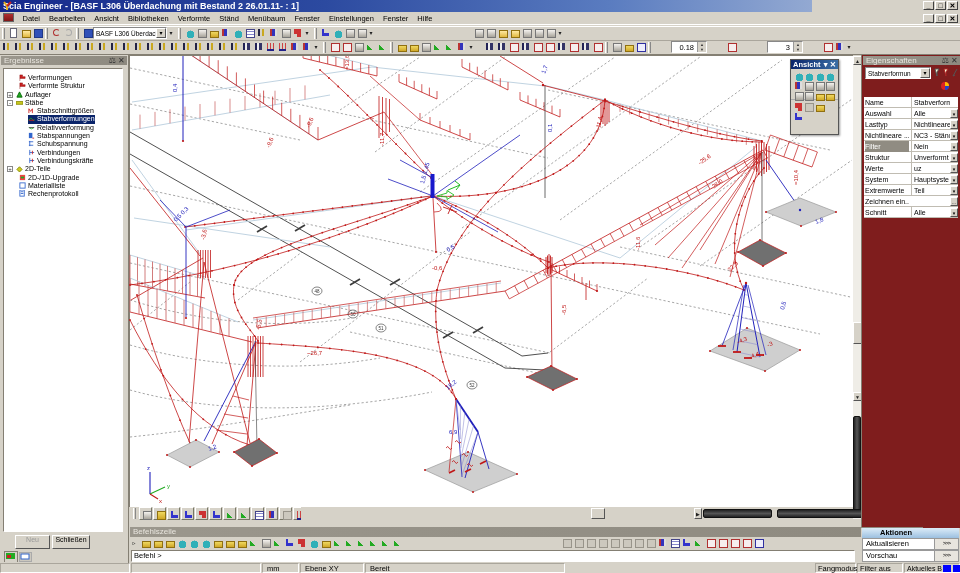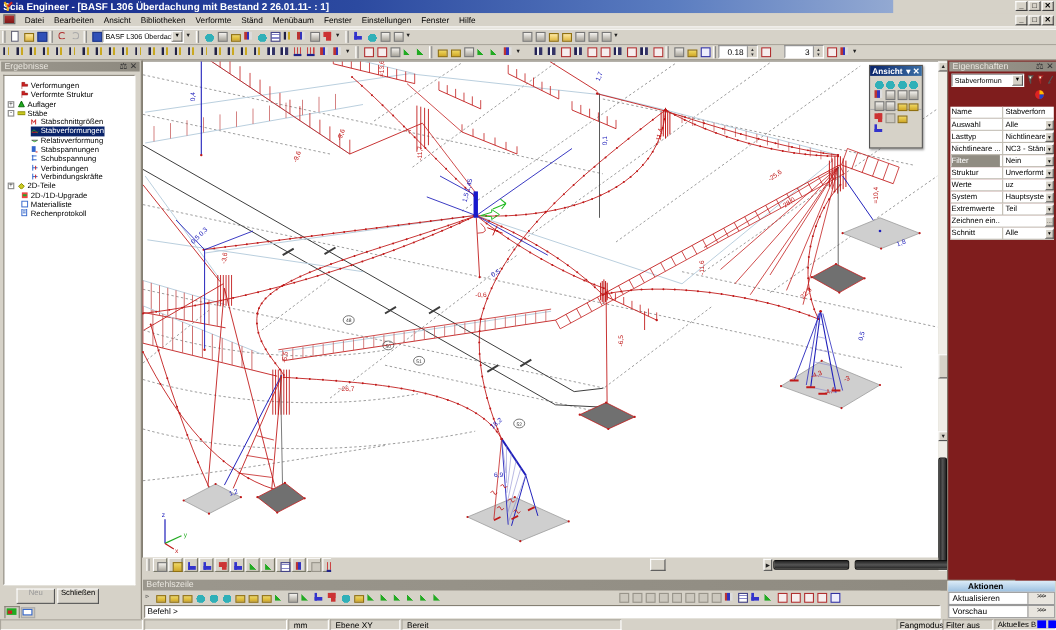--- a/index.html
+++ b/index.html
@@ -35,21 +35,21 @@
 i.ny:after{background:linear-gradient(90deg,#224 28%,transparent 28%,transparent 55%,#c9a820 55%,#c9a820 80%,transparent 80%)}
 i.nb:after{background:linear-gradient(90deg,#225 35%,#eee 35%,#eee 60%,#336 60%)}
 i.rr:after{border:1px solid #b03030;background:#f6eeee}
 i.bb:after{border:1px solid #3030a0;background:#eeeefc}
 i.dim:after{border:1px solid #98948a;background:#ccc8be}
 i.rb{border:1px solid;border-color:#fff #776 #776 #fff;background:#d6d2c8;width:13px;height:13px}
 i.rb:after{left:3px;top:3px;width:7px;height:7px}
 .dd{display:inline-block;width:8px;height:11px;margin:1px 1px 0 0;vertical-align:top;font-size:6px;line-height:11px;color:#222;text-align:center}
 .combo{display:inline-block;height:12px;background:#fff;border:1px solid;border-color:#888 #fff #fff #888;font-size:6.5px;line-height:11px;vertical-align:top;margin-top:0px;padding-left:2px;position:relative;overflow:hidden;white-space:nowrap}
 .combo .ca{position:absolute;right:0;top:0;width:10px;height:10px;background:#d6d2c8;border:1px solid;border-color:#fff #555 #555 #fff;font-size:6px;line-height:9px;text-align:center}
-.spin{display:inline-block;width:36px;height:12px;background:#fff;border:1px solid;border-color:#888 #fff #fff #888;font-size:7.5px;line-height:11px;vertical-align:top;text-align:right;padding-right:12px;position:relative;margin:0 0}
+.spin{display:inline-block;width:36px;height:12px;background:#fff;border:1px solid;border-color:#888 #fff #fff #888;font-size:7.5px;line-height:11px;vertical-align:top;text-align:right;padding-right:12px;position:relative;margin:0 18px}
 .spin .ud{position:absolute;right:0;top:0;width:9px;height:10px;background:#d6d2c8;border-left:1px solid #999;font-size:4px;line-height:5px;text-align:center;color:#333}
 
 .phead{background:linear-gradient(90deg,#9b978d,#8d897f);color:#e8e5de;font-size:8px;line-height:9px;padding-left:3px}
 #lpanel{left:0;top:55px;width:129px;height:508px;background:#d6d2c8;border-right:1px solid #847f73}
 #lhead{left:1px;top:1px;width:126px;height:9px}
 #ltree{left:3px;top:13px;width:120px;height:464px;background:#fff;border:1px solid;border-color:#847f73 #fff #fff #847f73;padding-top:5px}
 .trow{height:8.3px;line-height:8.3px;font-size:7px;white-space:nowrap;position:relative;padding-left:2px}
 .trow .tic{display:inline-block;width:7px;height:7px;margin-right:2px;vertical-align:-1px}
 .btn{position:absolute;background:#d6d2c8;border:1px solid;border-color:#fff #555 #555 #fff;font-size:7px;text-align:center}
 

